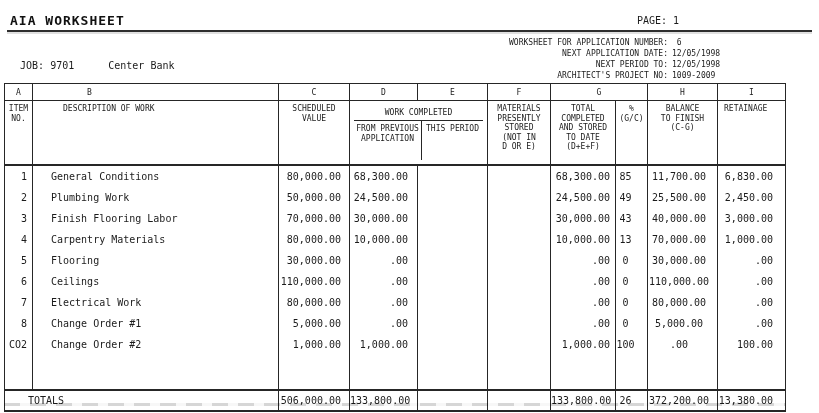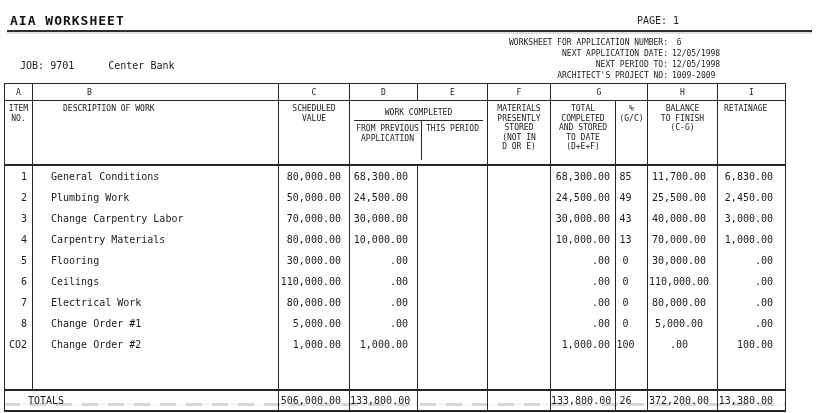--- a/index.html
+++ b/index.html
@@ -201,21 +201,21 @@
         <td class="c-prev">24,500.00</td>
         <td class="c-this"></td>
         <td class="c-mat"></td>
         <td class="c-total">24,500.00</td>
         <td class="c-pct">49</td>
         <td class="c-bal">25,500.00</td>
         <td class="c-ret">2,450.00</td>
       </tr>
       <tr class="data">
         <td class="c-item">3</td>
-        <td class="c-desc">Change Carpentry Labor</td>
+        <td class="c-desc">Finish Flooring Labor</td>
         <td class="c-sched">70,000.00</td>
         <td class="c-prev">30,000.00</td>
         <td class="c-this"></td>
         <td class="c-mat"></td>
         <td class="c-total">30,000.00</td>
         <td class="c-pct">43</td>
         <td class="c-bal">40,000.00</td>
         <td class="c-ret">3,000.00</td>
       </tr>
       <tr class="data">

